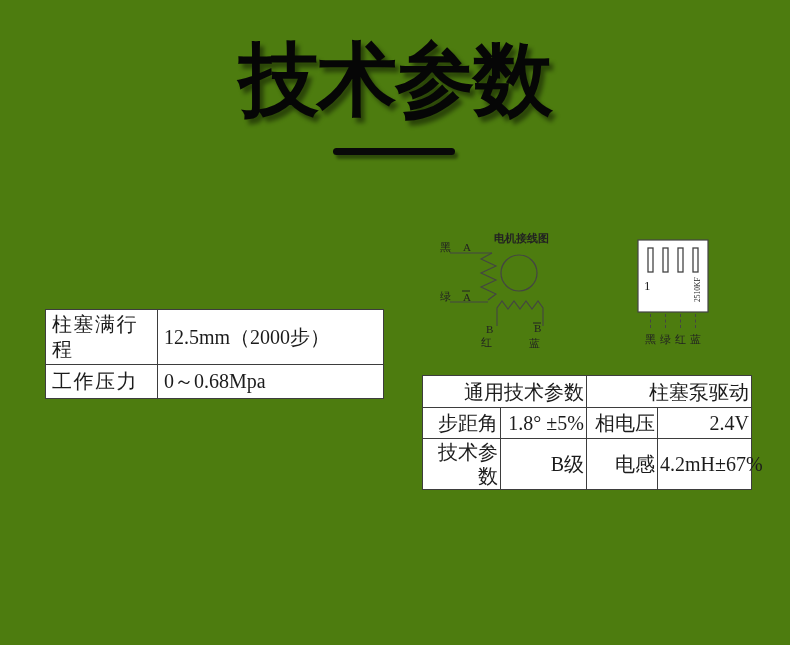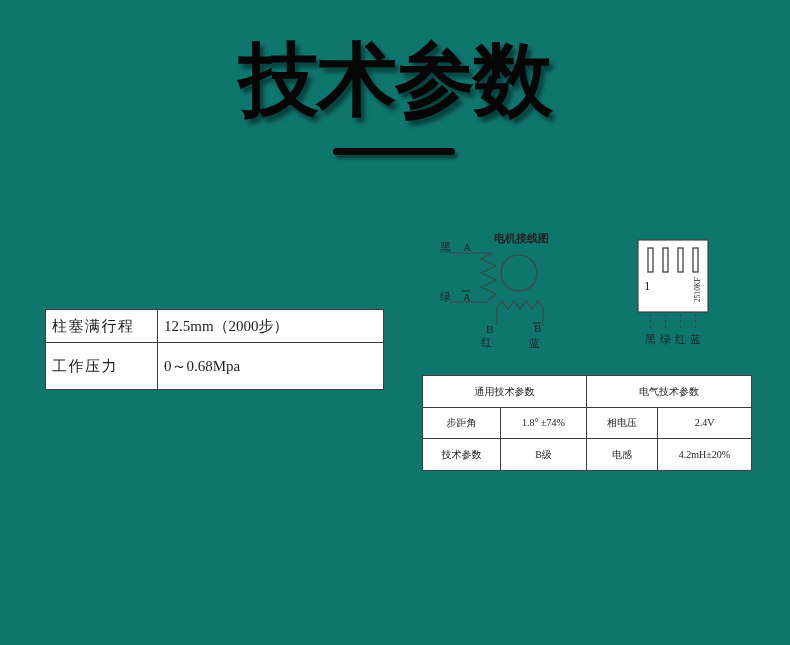--- a/index.html
+++ b/index.html
@@ -1,39 +1,39 @@
 <!DOCTYPE html>
 <html><head>
 <meta charset="utf-8">
 <style>
   html,body { margin:0; padding:0; background:#ffffff; }
   .page {
-    position:relative; width:790px; height:645px; background:#0f766e;
+    position:relative; width:790px; height:645px; background:#4d7c0f;
     font-family:"Liberation Serif","DejaVu Serif",serif; color:#1c1c1c;
     overflow:hidden;
   }
   .title {
     position:absolute; top:34px; left:0; width:100%; text-align:center;
     font-family:"Liberation Sans","DejaVu Sans",sans-serif;
     font-weight:900; font-size:80px; line-height:1.15; letter-spacing:-2px;
     color:#060606; text-shadow:4px 5px 4px rgba(0,0,0,0.45);
   }
   .title-rule {
     position:absolute; left:333px; top:148px; width:122px; height:7px;
     background:#090909; border-radius:4px;
     box-shadow:3px 4px 3px rgba(0,0,0,0.40);
   }
   table.spec { border-collapse:collapse; table-layout:fixed; background:#fff; }
   table.spec td, table.spec th { border:1px solid #3d3d3d; font-weight:normal; }
 
-  .left-table { position:absolute; left:45px; top:309px; width:338px; font-size:15px; }
+  .left-table { position:absolute; left:45px; top:309px; width:338px; font-size:20px; }
   .left-table td { vertical-align:middle; padding:2px 4px 2px 6px; line-height:1.25; }
   .left-table td.c1 { letter-spacing:1.5px; }
 
-  .right-table { position:absolute; left:422px; top:375px; width:329px; font-size:10px; text-align:center; }
+  .right-table { position:absolute; left:422px; top:375px; width:329px; font-size:20px; text-align:right; }
   .right-table td, .right-table th { vertical-align:middle; padding:1px 2px; line-height:1.2; white-space:pre-line; }
 
   .diagram { position:absolute; }
   svg text { font-family:"Liberation Serif","DejaVu Serif",serif; fill:#222; }
 </style>
 </head>
 <body>
 
 <div class="page">
 
@@ -43,21 +43,21 @@
   <table class="spec left-table">
     <colgroup>
         <col style="width:112px">
         <col style="width:226px">
       </colgroup>
     <tbody>
         <tr style="height:33px">
       <td class="c1">柱塞满行程</td>
       <td>12.5mm（2000步）</td>
     </tr>
-    <tr style="height:47px">
+    <tr style="height:34px">
       <td class="c1">工作压力</td>
       <td>0～0.68Mpa</td>
     </tr>
   </tbody>
     </table>
 
   <svg class="diagram" style="left:415px; top:225px;" width="155" height="130" viewBox="415 225 155 130">
     <text x="494" y="242" font-size="11" font-weight="bold">电机接线图</text>
 
     <text x="440" y="251" font-size="11">黑</text>
@@ -106,30 +106,30 @@
   <table class="spec right-table">
     <colgroup>
       <col style="width:78px">
         <col style="width:86px">
         <col style="width:71px">
         <col style="width:94px">
     </colgroup>
     <tbody>
         <tr style="height:32px">
       <th colspan="2">通用技术参数</th>
-      <th colspan="2">电气技术参数</th>
+      <th colspan="2">柱塞泵驱动</th>
     </tr>
     <tr style="height:31px">
       <td>步距角</td>
-      <td>1.8° ±74%</td>
+      <td>1.8° ±5%</td>
       <td>相电压</td>
       <td>2.4V</td>
     </tr>
     <tr style="height:32px">
       <td>技术参数</td>
       <td>B级</td>
       <td>电感</td>
-      <td>4.2mH±20%</td>
+      <td>4.2mH±67%</td>
     </tr>
   </tbody>
     </table>
 
 </div>
 
 </body></html>

